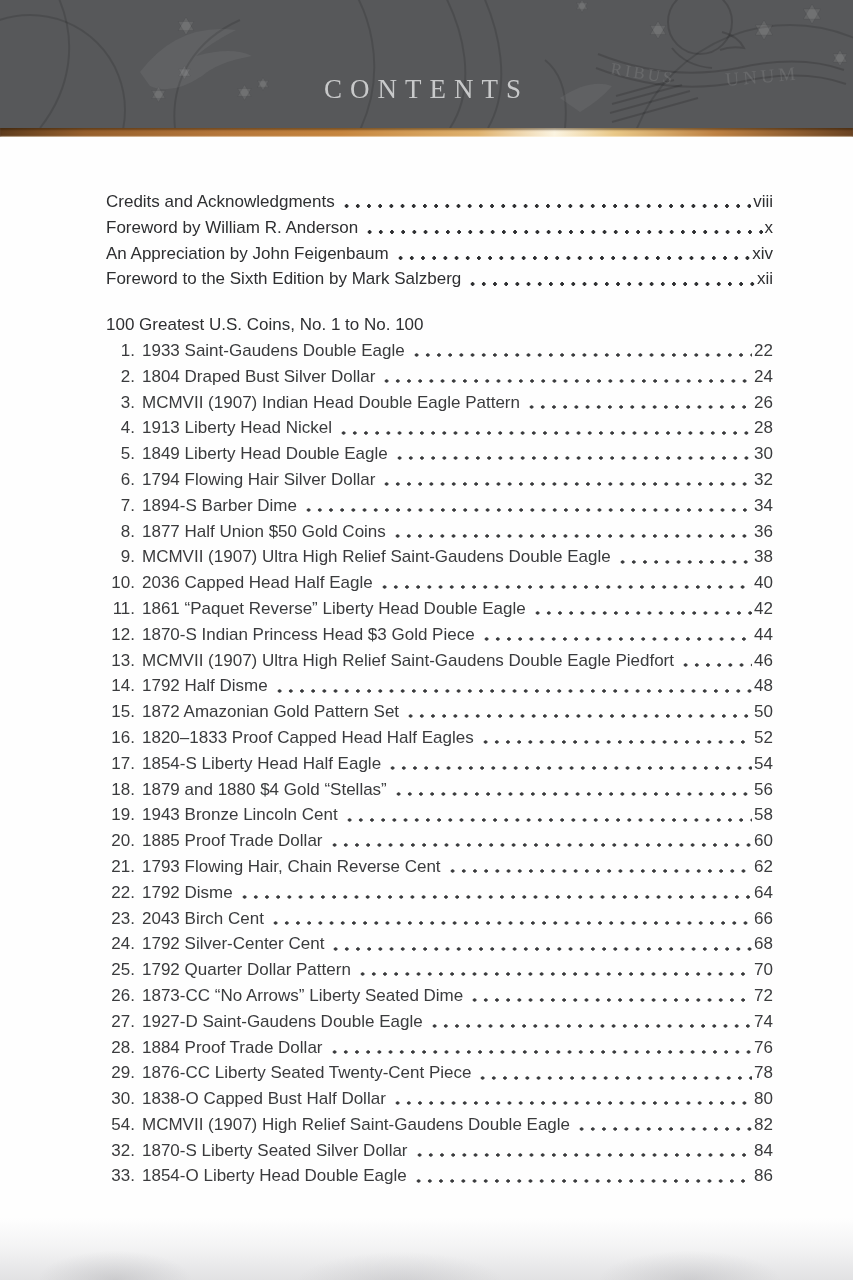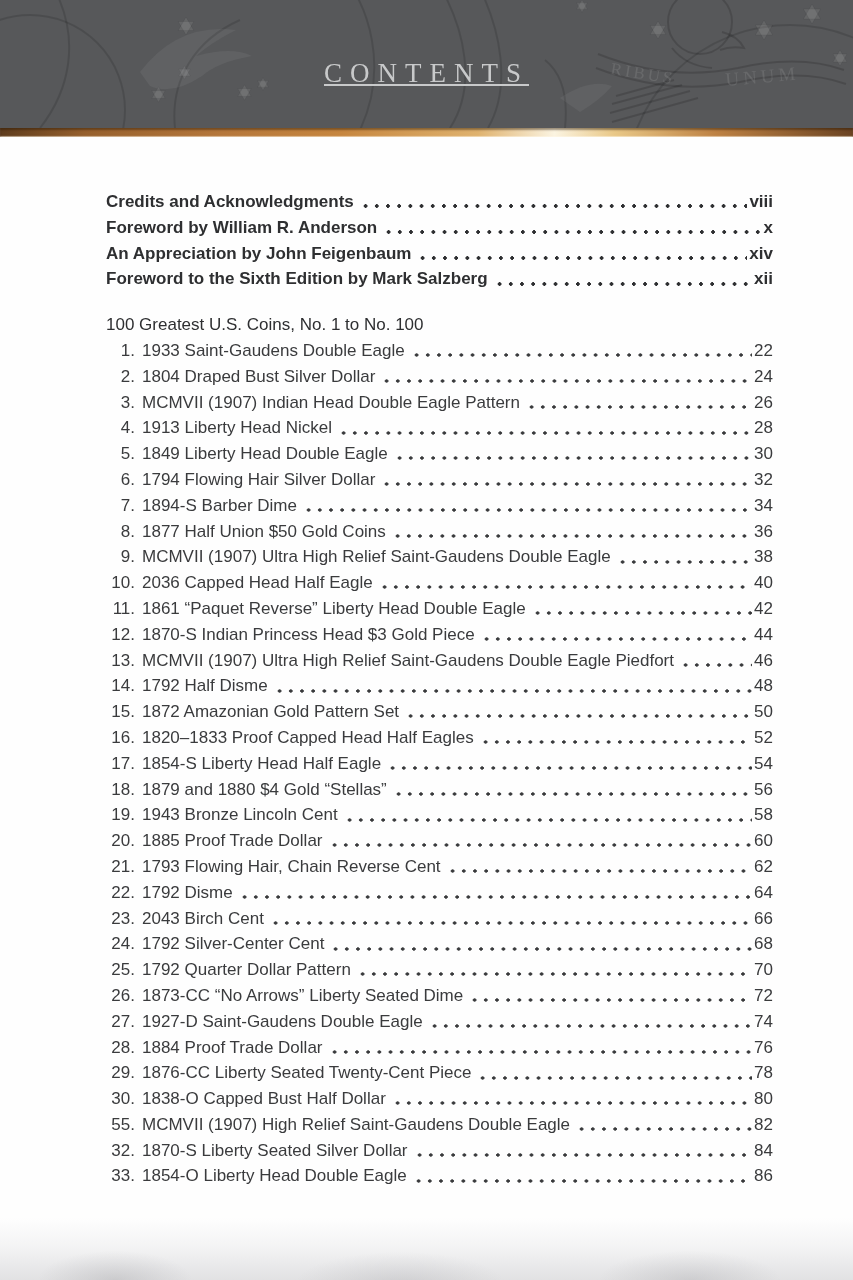--- a/index.html
+++ b/index.html
@@ -24,29 +24,28 @@
     overflow: hidden;
   }
   .engraving { position: absolute; top: 0; left: 0; }
   .engraving text {
     font-family: "Liberation Serif", "DejaVu Serif", serif;
     fill: rgba(255,255,255,0.10);
   }
   .page-title {
     position: absolute;
     left: 0; right: 8px; top: 58px;
-    margin: 0;
+    margin: 16px;
     text-align: center;
     text-indent: 8px;
     font-family: "Liberation Serif", "DejaVu Serif", serif;
     font-weight: 400;
     font-size: 27px;
     letter-spacing: 8px;
     color: #c8c9ca;
-    text-decoration: underline;
   }
 
   
   .gold-bar {
     height: 9px;
     background: linear-gradient(to right,
       #5e3c1d 0%, #96602d 10%, #b5773b 26%, #c6863f 40%,
       #dfb26e 56%, #fbf4e1 65%, #e9c887 72%, #bd8143 84%, #6b4423 100%);
     box-shadow: inset 0 2px 2px rgba(45,25,5,0.45),
                 inset 0 -1px 1px rgba(255,250,235,0.55);
@@ -58,21 +57,21 @@
   }
   .row {
     display: flex;
     height: 25.8px;
     line-height: 25.8px;
     font-size: 17px;
     color: #3a3b3d;
     white-space: nowrap;
   }
   .row.fm {
-    font-weight: bold;
+    font-weight: normal;
     color: #2e2f31;
   }
   .num {
     flex: 0 0 29px;
     text-align: right;
     margin-right: 7px;
   }
   .label { flex: 0 0 auto; }
   .leader {
     flex: 1 1 auto;
@@ -374,21 +373,21 @@
     <span class="leader"></span>
     <span class="pagenum">78</span>
   </div>
         <div class="row">
     <span class="num">30.</span>
     <span class="label">1838-O Capped Bust Half Dollar</span>
     <span class="leader"></span>
     <span class="pagenum">80</span>
   </div>
         <div class="row">
-    <span class="num">55.</span>
+    <span class="num">54.</span>
     <span class="label">MCMVII (1907) High Relief Saint-Gaudens Double Eagle</span>
     <span class="leader"></span>
     <span class="pagenum">82</span>
   </div>
         <div class="row">
     <span class="num">32.</span>
     <span class="label">1870-S Liberty Seated Silver Dollar</span>
     <span class="leader"></span>
     <span class="pagenum">84</span>
   </div>

